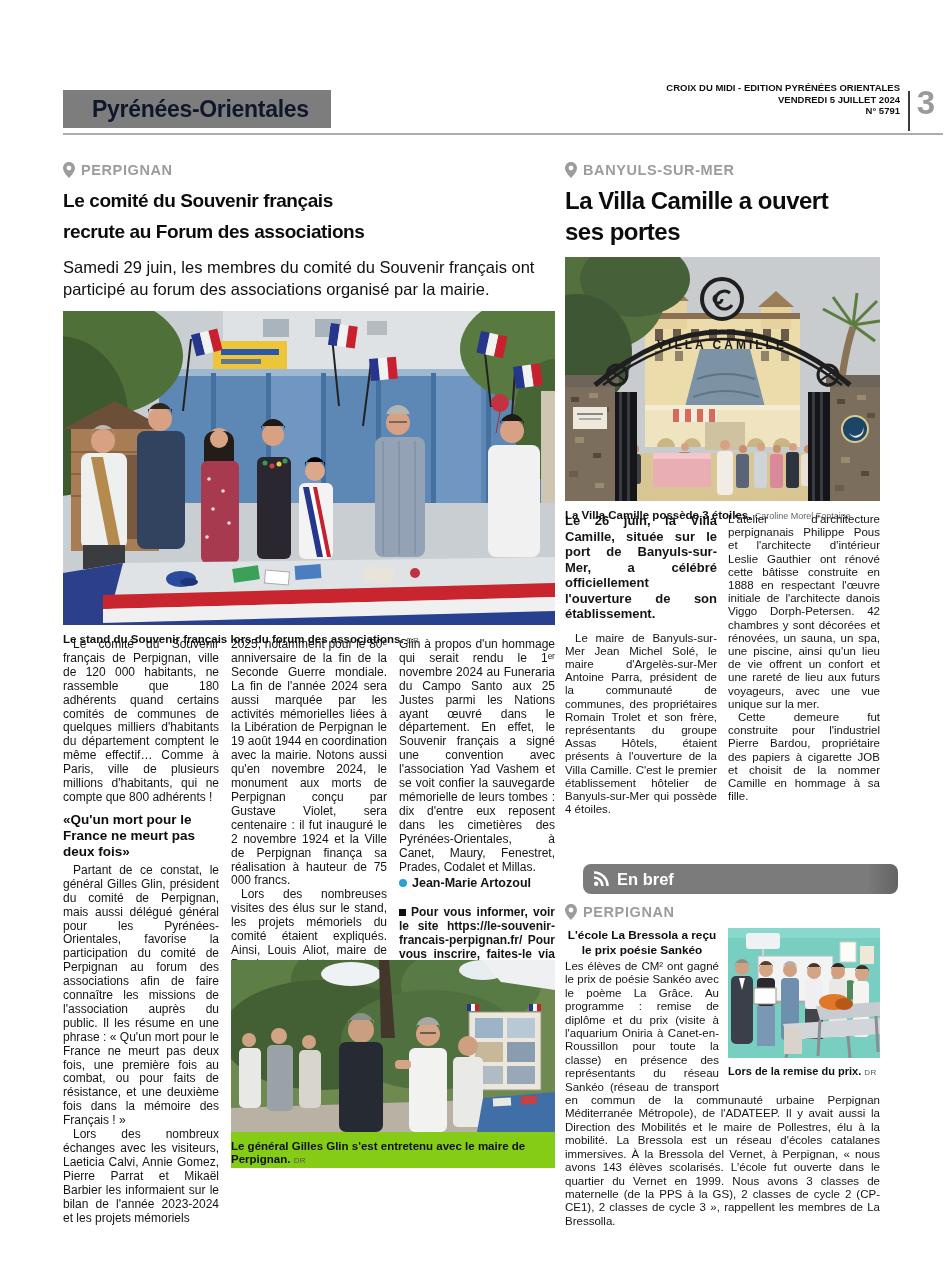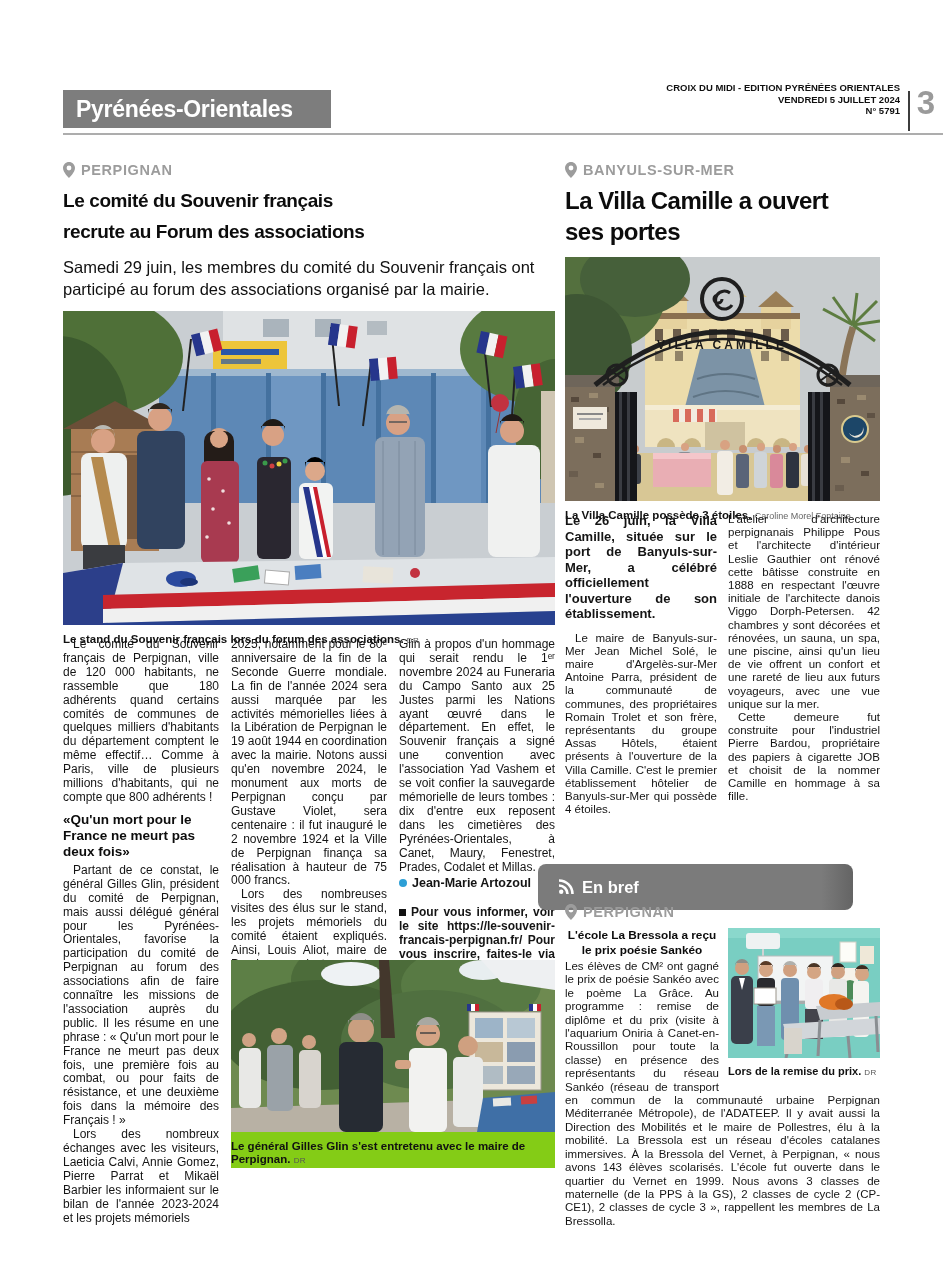--- a/index.html
+++ b/index.html
@@ -1,21 +1,21 @@
 <!DOCTYPE html>
 <html lang="fr"><head>
 <meta charset="utf-8">
 <style>
   html,body{margin:0;padding:0;background:#ffffff;}
   #page{position:relative;width:945px;height:1285px;background:#fff;overflow:hidden;
         font-family:"Liberation Sans","DejaVu Sans",sans-serif;color:#141414;
         -webkit-hyphens:auto;hyphens:auto;}
   
   .section-box{position:absolute;left:63px;top:90px;width:268px;height:38px;background:#7d7d7d;}
-  .section-box span{display:block;padding-left:13px;line-height:38px;color:#ffffff;font-weight:bold;
+  .section-box span{display:block;padding-left:29px;line-height:38px;color:#0f172a;font-weight:bold;
         font-size:23px;letter-spacing:-.3px;}
   .masthead{position:absolute;left:560px;top:82px;width:340px;text-align:right;
         font-weight:bold;font-size:9.5px;line-height:11.5px;color:#101010;}
   .page-sep{position:absolute;left:908px;top:91px;width:2px;height:40px;background:#3c3c3c;}
   .page-num{position:absolute;left:906px;top:84px;width:40px;text-align:center;
         font-size:33px;font-weight:bold;color:#9a9a9a;}
   .header-rule{position:absolute;left:63px;top:133px;width:880px;height:2px;background:#adadad;}
   
   .loc{display:flex;align-items:center;gap:6px;height:20px;}
   .loc b{font-size:14.5px;font-weight:bold;color:#9c9c9c;letter-spacing:.6px;}
@@ -42,23 +42,23 @@
   .note::before{content:"";display:inline-block;width:7px;height:7px;background:#111;margin-right:5px;}
   .inset{position:absolute;left:168px;top:322px;width:324px;background:#84cc16;}
   
   .art-right{position:absolute;left:565px;top:160px;width:315px;}
   .art-right .hl{font-size:24px;margin-top:5px;letter-spacing:-.5px;}
   .photo2{margin-top:10px;width:315px;height:244px;}
   .body2{display:flex;gap:11px;margin-top:12px;font-size:11.5px;line-height:13.2px;max-height:330px;overflow:hidden;}
   .body2 .colr{width:152px;flex:none;}
   .intro{font-size:13px;line-height:15.5px;font-weight:bold;text-indent:0;margin-bottom:10px;}
   
-  .enbref-bar{position:absolute;left:538px;top:864px;width:315px;height:46px;border-radius:8px;
+  .enbref-bar{position:absolute;left:583px;top:864px;width:315px;height:30px;border-radius:8px;
         background:linear-gradient(to right,#7b7b7b 90%,#646464 100%);
-        display:flex;align-items:center;gap:8px;padding-left:20px;box-sizing:border-box;}
+        display:flex;align-items:center;gap:8px;padding-left:10px;box-sizing:border-box;}
   .enbref-bar b{color:#fff;font-size:16.5px;font-weight:bold;}
   .enbref-loc{position:absolute;left:565px;top:902px;}
   .enbref-body{position:absolute;left:565px;top:928px;width:315px;font-size:11.5px;line-height:13.4px;}
   .enbref-body h3{font-size:11.8px;line-height:14.5px;font-weight:bold;margin:0 0 3px;color:#0c0c0c;text-align:center;}
   .eb-fig{float:right;width:152px;margin:0 0 6px 9px;}
   .eb-fig .cap{font-size:11px;line-height:13px;}
   .enbref-body p{text-indent:0;}
 </style>
 </head>
 <body>

